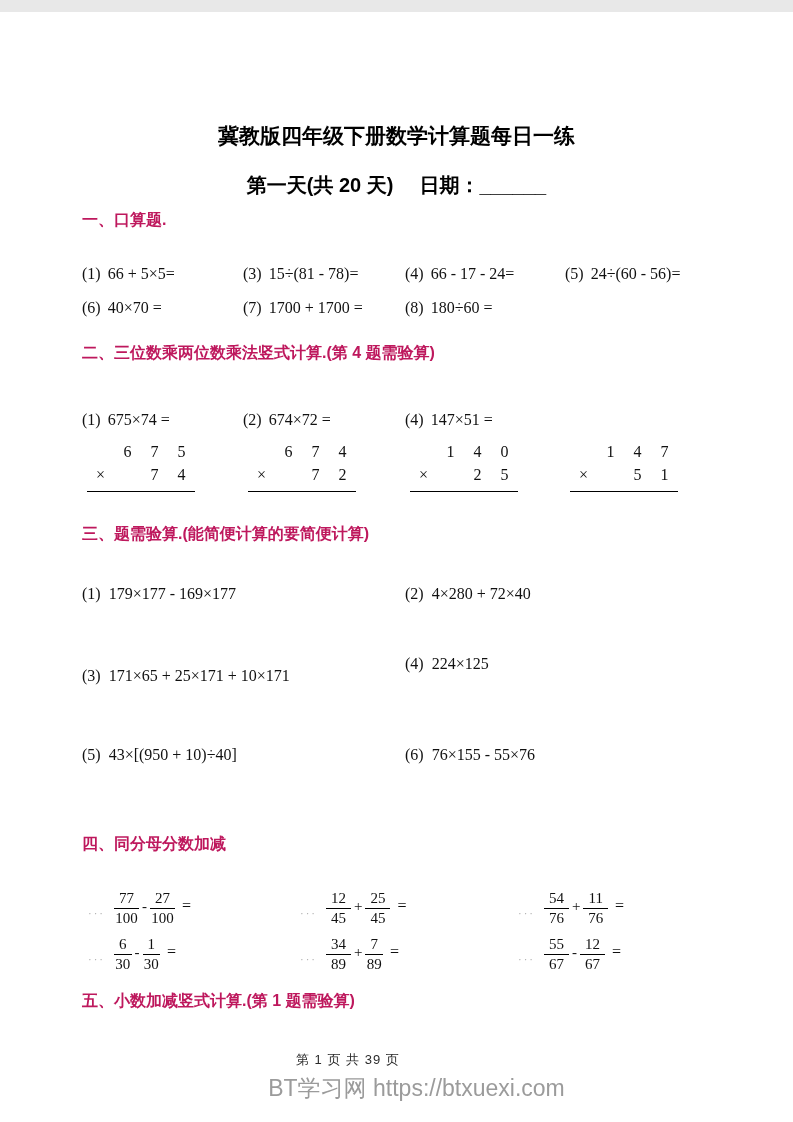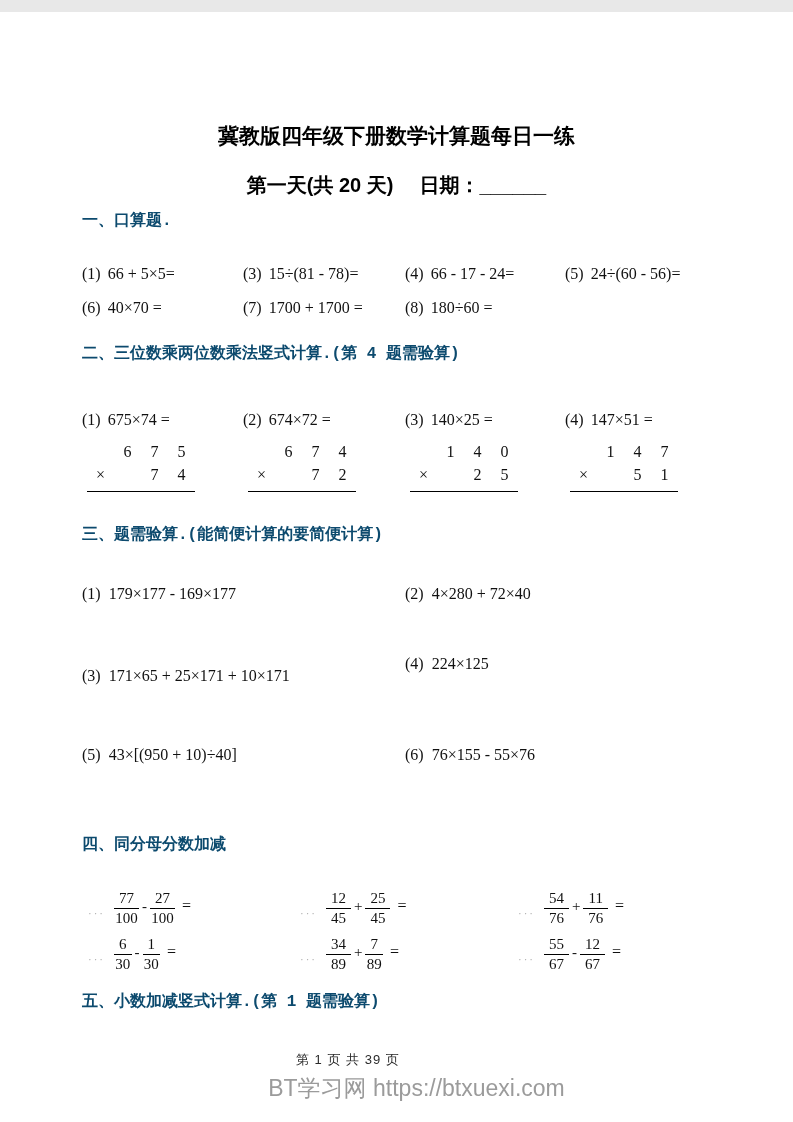--- a/index.html
+++ b/index.html
@@ -22,22 +22,22 @@
   .subtitle {
     position:absolute; top:160px; left:0; width:100%;
     text-align:center;
     font-family:"Liberation Sans", sans-serif;
     font-weight:bold; font-size:20px; color:#000;
   }
   .subtitle .gap { display:inline-block; width:26px; }
   .subtitle .blank { letter-spacing:0; }
   .h {
     position:absolute; left:82px;
-    font-family:Liberation Mono, monospace;
-    font-weight:bold; font-size:16px; color:#0c4a6e;
+    font-family:Liberation Sans, sans-serif;
+    font-weight:bold; font-size:16px; color:#be185d;
     white-space:nowrap;
   }
   .grid4 {
     position:absolute; left:82px; width:660px;
     display:grid;
     grid-template-columns:161px 162px 160px auto;
     font-size:16px;
   }
   .grid4 .cell { line-height:34px; white-space:nowrap; }
   .cell .no { margin-right:7px; }
@@ -103,21 +103,20 @@
     <div class="cell"><span class="no">(5)</span><span>24÷(60 - 56)=</span></div>
     <div class="cell"><span class="no">(6)</span><span>40×70 =</span></div>
     <div class="cell"><span class="no">(7)</span><span>1700 + 1700 =</span></div>
     <div class="cell"><span class="no">(8)</span><span>180÷60 =</span></div>
   </div>
 
   <div class="h" style="top:331px">二、三位数乘两位数乘法竖式计算.(第 4 题需验算)</div>
   <div class="grid4" style="top:391px">
     <div class="cell"><span class="no">(1)</span><span>675×74 =</span></div>
     <div class="cell"><span class="no">(2)</span><span>674×72 =</span></div>
-    <div class="cell"><span class="no">(3)</span><span>140×25 =</span></div>
     <div class="cell"><span class="no">(4)</span><span>147×51 =</span></div>
   </div>
   <div class="grid4 vmrow" style="top:428px">
     <div class="cell">
       <div class="vm">
         <span class="vc"></span>
           <span class="vc">6</span>
           <span class="vc">7</span>
           <span class="vc">5</span>
         <span class="vc">×</span>

